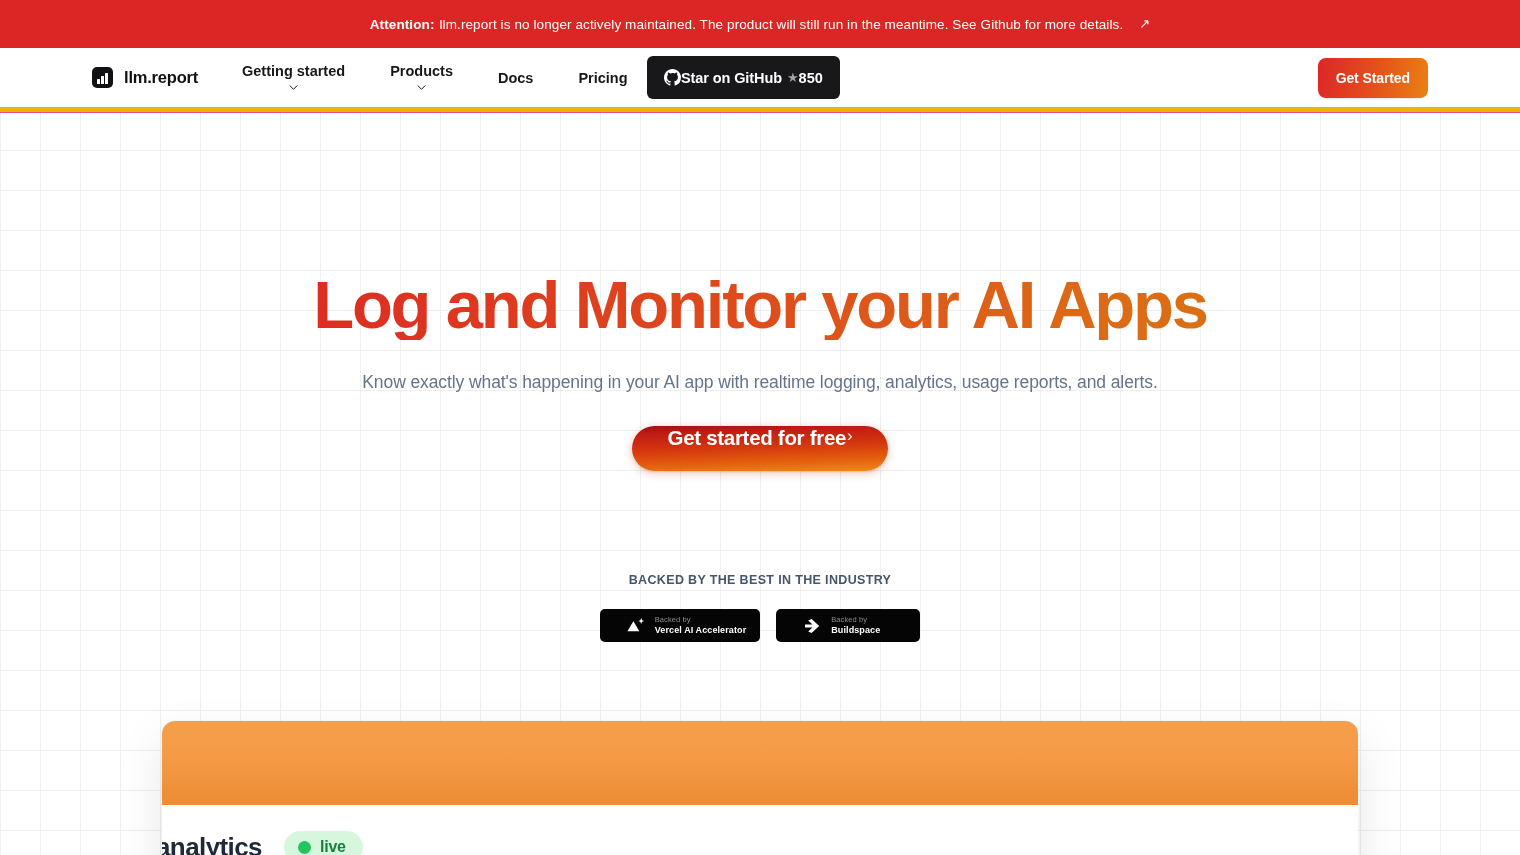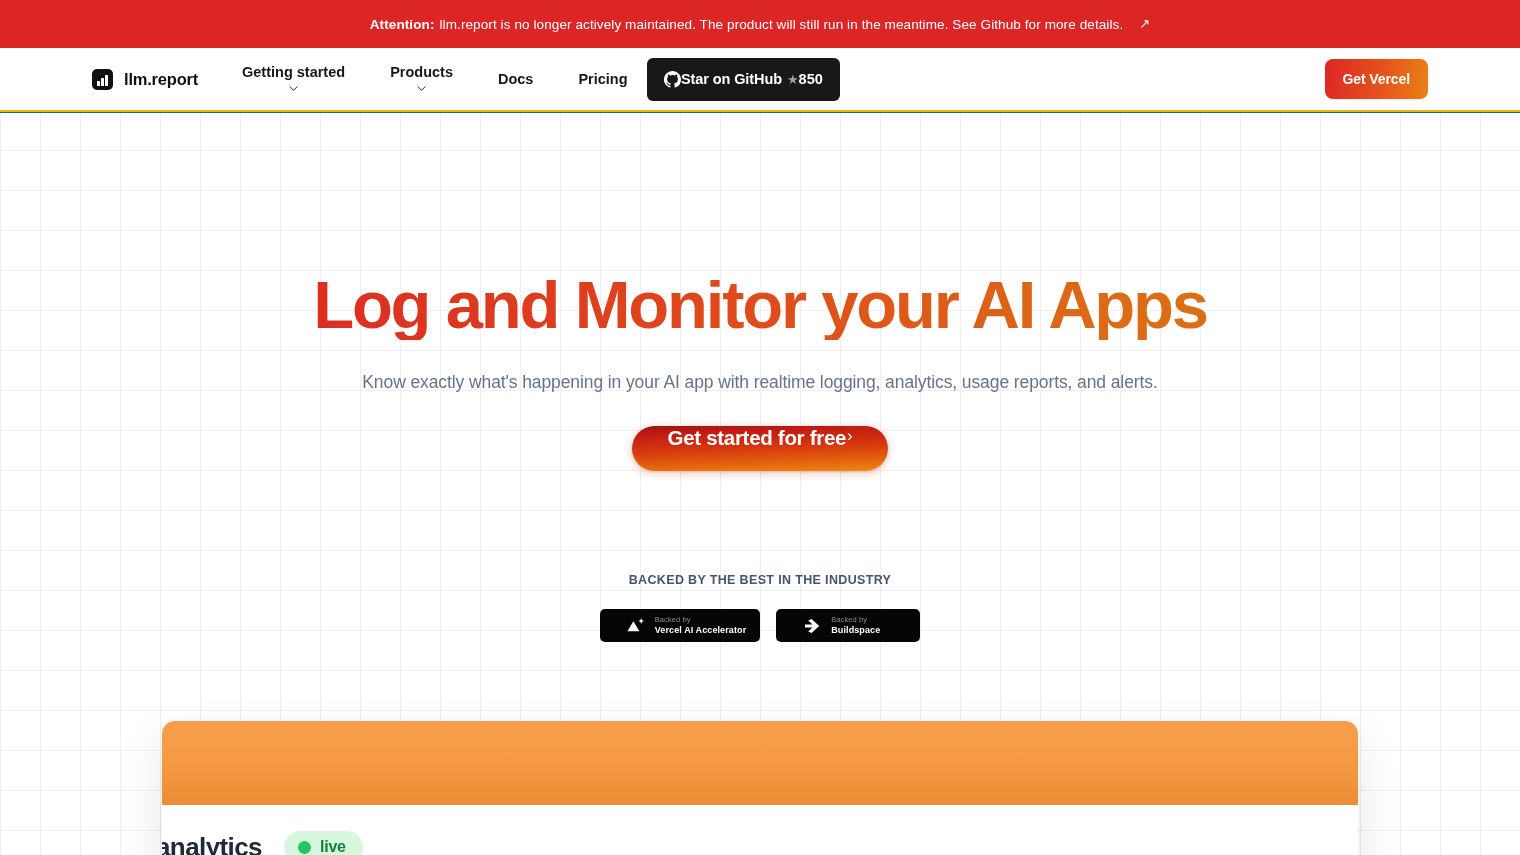--- a/index.html
+++ b/index.html
@@ -4,42 +4,42 @@
 <style>
   * { margin:0; padding:0; box-sizing:border-box; }
   html, body {
     width:1520px; height:855px;
     overflow:hidden;
     background:#ffffff;
     font-family:"Liberation Sans", sans-serif;
     -webkit-font-smoothing:antialiased;
   }
 
-  .page { position:relative; width:1520px; height:855px; background:#0f766e; }
+  .page { position:relative; width:1520px; height:855px; background:#ec4899; }
 
   
   .banner {
     position:absolute; top:0; left:0; width:1520px; height:48px;
     background:#dc2626;
     display:flex; align-items:center; justify-content:center;
     color:#ffffff; font-size:13.5px; letter-spacing:.1px;
     z-index:30;
   }
   .banner-inner { display:flex; align-items:center; gap:0; white-space:nowrap; }
   .banner b { font-weight:700; margin-right:5px; }
   .banner .arrow-out {
     margin-left:16px; font-size:13px; line-height:1; opacity:.95;
     display:inline-block; transform:translateY(-1px);
   }
 
   
   .navbar {
     position:absolute; top:48px; left:0; width:1520px; height:64px;
     background:#ffffff;
-    border-bottom:2px solid #eab308;
+    border-bottom:5px solid #eab308;
     display:flex; align-items:center;
     z-index:25;
   }
   .brand {
     position:absolute; left:92px; display:flex; align-items:center; gap:11px;
     text-decoration:none;
   }
   .brand-mark {
     width:21px; height:21px; border-radius:5px; background:#111114;
     display:flex; align-items:flex-end; justify-content:center; gap:1.5px;
@@ -223,21 +223,21 @@
       <span class="gh-icon">
         <svg width="17" height="17" viewBox="0 0 16 16" fill="#ffffff">
             <path d="M8 0C3.58 0 0 3.58 0 8c0 3.54 2.29 6.53 5.47 7.59.4.07.55-.17.55-.38 0-.19-.01-.82-.01-1.49-2.01.37-2.53-.49-2.69-.94-.09-.23-.48-.94-.82-1.13-.28-.15-.68-.52-.01-.53.63-.01 1.08.58 1.23.82.72 1.21 1.87.87 2.33.66.07-.52.28-.87.51-1.07-1.78-.2-3.64-.89-3.64-3.95 0-.87.31-1.59.82-2.15-.08-.2-.36-1.02.08-2.12 0 0 .67-.21 2.2.82a7.4 7.4 0 0 1 2-.27c.68 0 1.36.09 2 .27 1.53-1.04 2.2-.82 2.2-.82.44 1.1.16 1.92.08 2.12.51.56.82 1.27.82 2.15 0 3.07-1.87 3.75-3.65 3.95.29.25.54.73.54 1.48 0 1.07-.01 1.93-.01 2.2 0 .21.15.46.55.38A8.01 8.01 0 0 0 16 8c0-4.42-3.58-8-8-8z"></path>
           </svg>
       </span>
       <span class="gh-label">Star on GitHub</span>
       <span class="gh-star">★</span>
       <span class="gh-count">850</span>
     </button>
 
-    <button class="get-started">Get Vercel</button>
+    <button class="get-started">Get Started</button>
   </div>
 
   <div class="hero">
 
     <h1 class="headline">Log and Monitor your AI Apps</h1>
 
     <p class="subhead">Know exactly what's happening in your AI app with realtime logging, analytics, usage reports, and alerts.</p>
 
     <div class="cta-wrap">
       <button class="cta">

